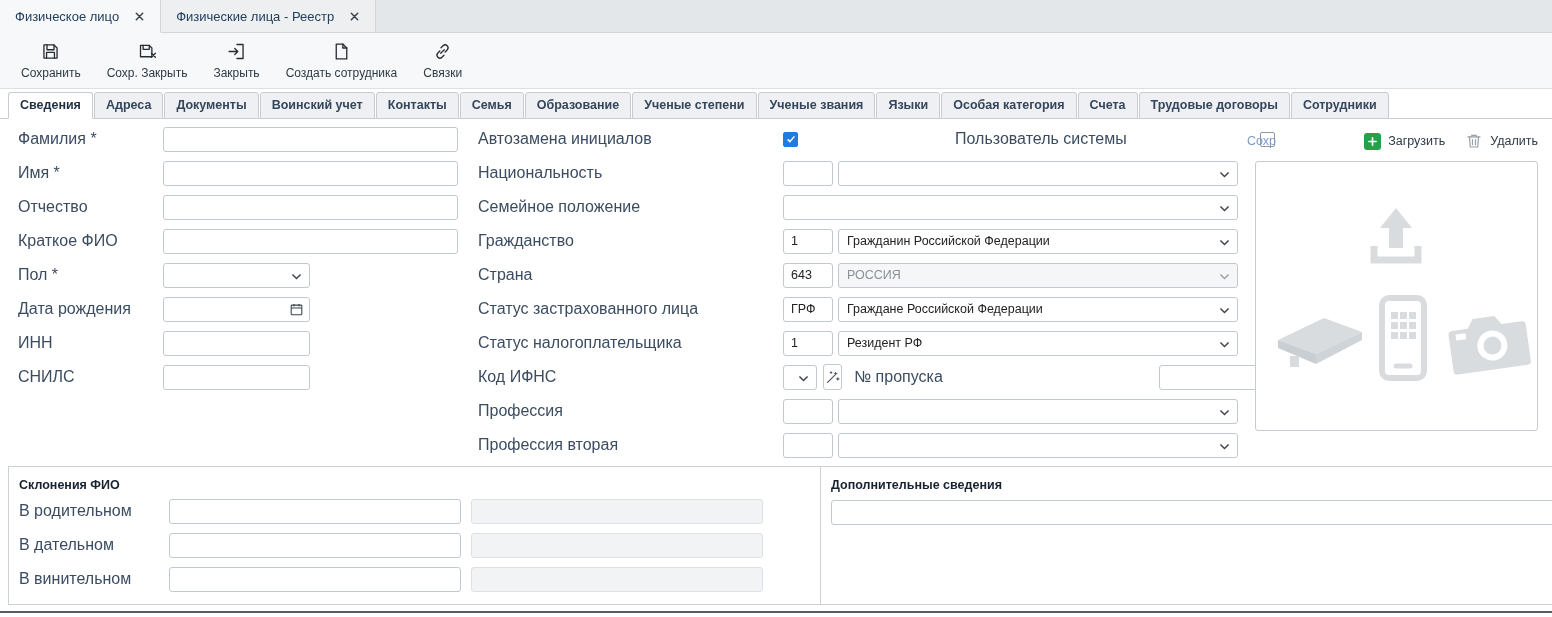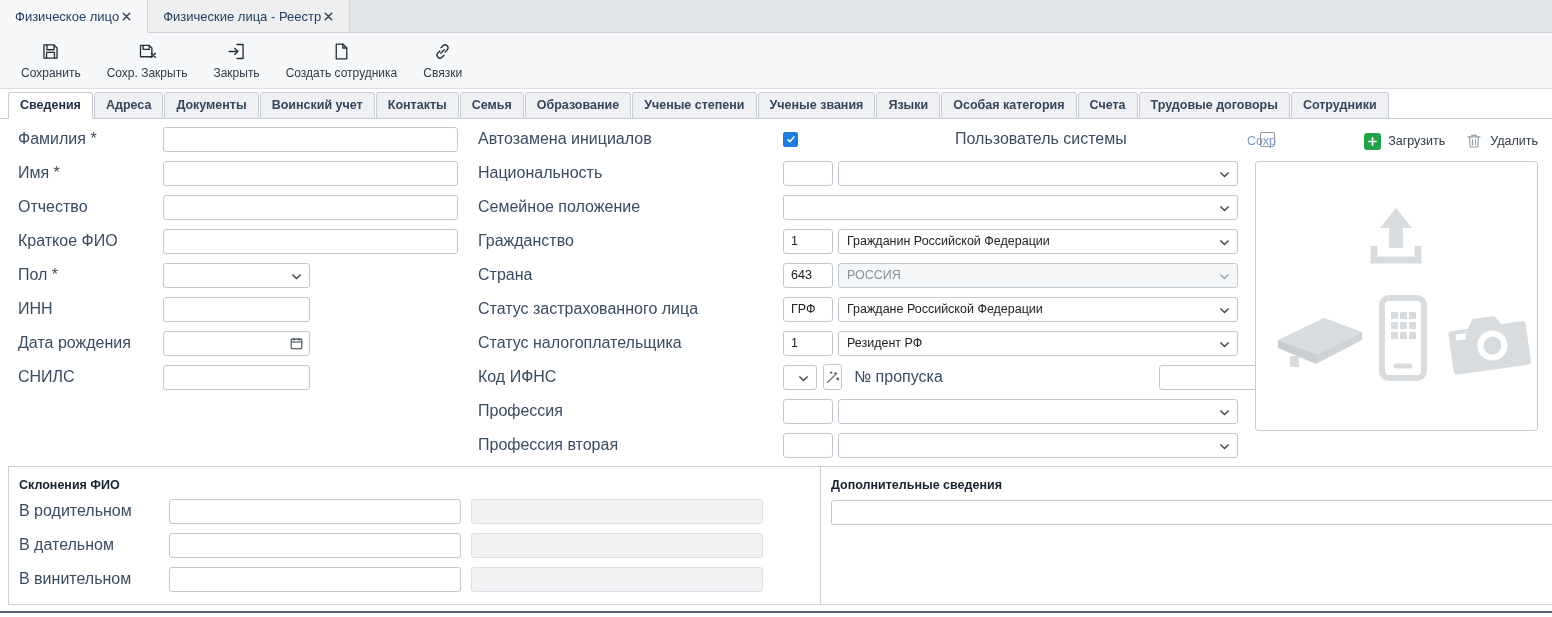--- a/index.html
+++ b/index.html
@@ -1,21 +1,21 @@
 <!DOCTYPE html>
 <html><head>
 <meta charset="utf-8">
 <style>
   * { margin:0; padding:0; box-sizing:border-box; }
   html,body { width:1552px; height:617px; }
   body { position:relative; font-family:"Liberation Sans", sans-serif; background:#fff; overflow:hidden; color:#222; }
 
   
   .wtabbar { position:absolute; top:0; left:0; width:100%; height:33px; background:#e4e7ea; border-bottom:1px solid #d2d6da; display:flex; }
-  .wtab { display:flex; align-items:center; gap:2px; padding:12px 15px; font-size:13px; color:#22405f; border-right:1px solid #d2d6da; cursor:default; }
+  .wtab { display:flex; align-items:center; gap:15px; padding:12px 15px; font-size:13px; color:#22405f; border-right:1px solid #d2d6da; cursor:default; }
   .wtab.active { background:#f7f8f9; border-bottom:1px solid #f7f8f9; margin-bottom:-1px; }
   .wtab.inactive { background:#edeff1; }
   .xic { width:11px; height:11px; }
 
   
   .toolbar { position:absolute; top:33px; left:0; width:100%; height:56px; background:#f7f8f9; border-bottom:1px solid #dcdfe3; display:flex; align-items:center; padding:0 8px; }
   .tbtn { display:flex; flex-direction:column; align-items:center; justify-content:center; gap:4px; padding:4px 13px; font-size:12px; color:#2e3a46; cursor:pointer; border-radius:3px; }
   .tbtn svg { width:21px; height:21px; fill:none; stroke:#262d34; stroke-width:1.5; stroke-linecap:round; stroke-linejoin:round; }
 
   
@@ -179,32 +179,32 @@
   <div class="lrow">
     <span class="lbl">Пол *</span>
     <div class="selbox w147">
       <span></span>
       <svg class="chev" viewBox="0 0 16 16">
           <path d="M3 5.5 L8 10.5 L13 5.5" fill="none" stroke="#3e454c" stroke-width="1.8"></path>
         </svg>
     </div>
   </div>
   <div class="lrow">
-    <span class="lbl">ИНН</span>
-    <input class="ctl w147" type="text" style="">
-  </div>
-  <div class="lrow">
     <span class="lbl">Дата рождения</span>
     <div class="datewrap">
       <input class="ctl" type="text" style="">
       <svg class="cal" viewBox="0 0 24 24">
           <rect x="3.5" y="5" width="17" height="15.5" rx="1.5"></rect>
           <path d="M3.5 9.5 h17 M8 3 v4 M16 3 v4"></path>
         </svg>
     </div>
+  </div>
+  <div class="lrow">
+    <span class="lbl">ИНН</span>
+    <input class="ctl w147" type="text" style="">
   </div>
   <div class="lrow">
     <span class="lbl">СНИЛС</span>
     <input class="ctl w147" type="text" style="">
   </div>
 </div>
 
 <div class="col-mid">
   <div class="lrow">
     <span class="lbl">Автозамена инициалов</span>

